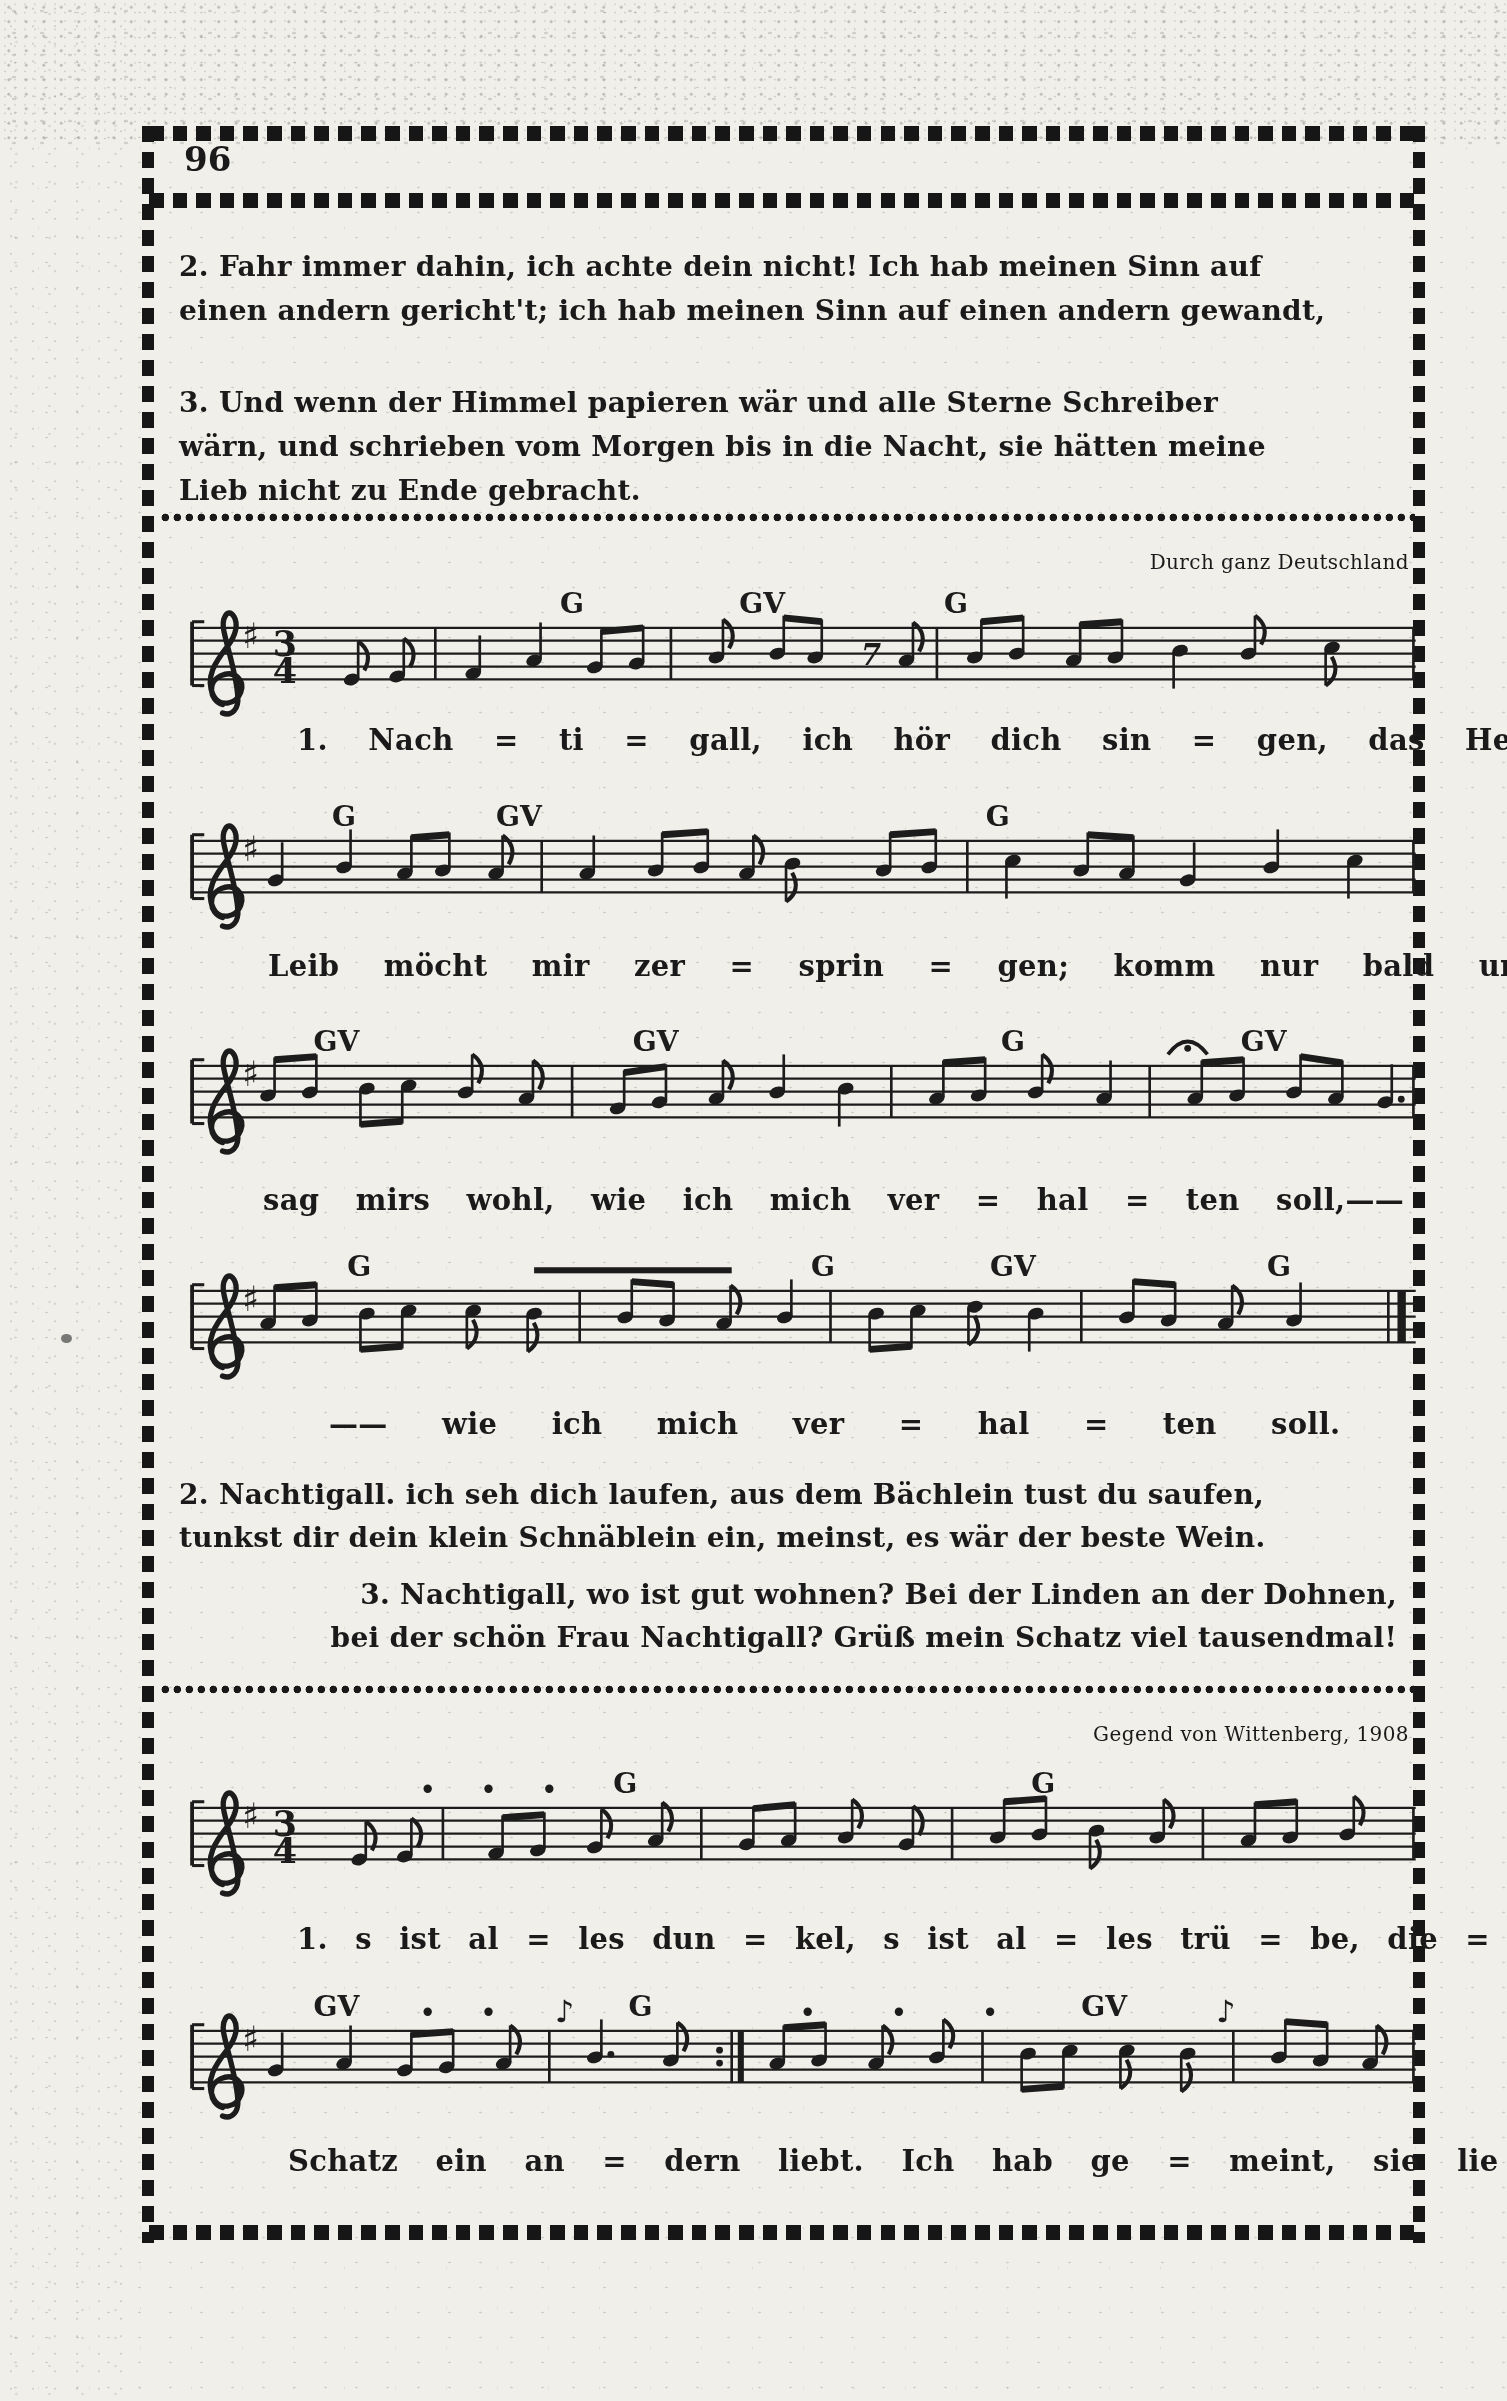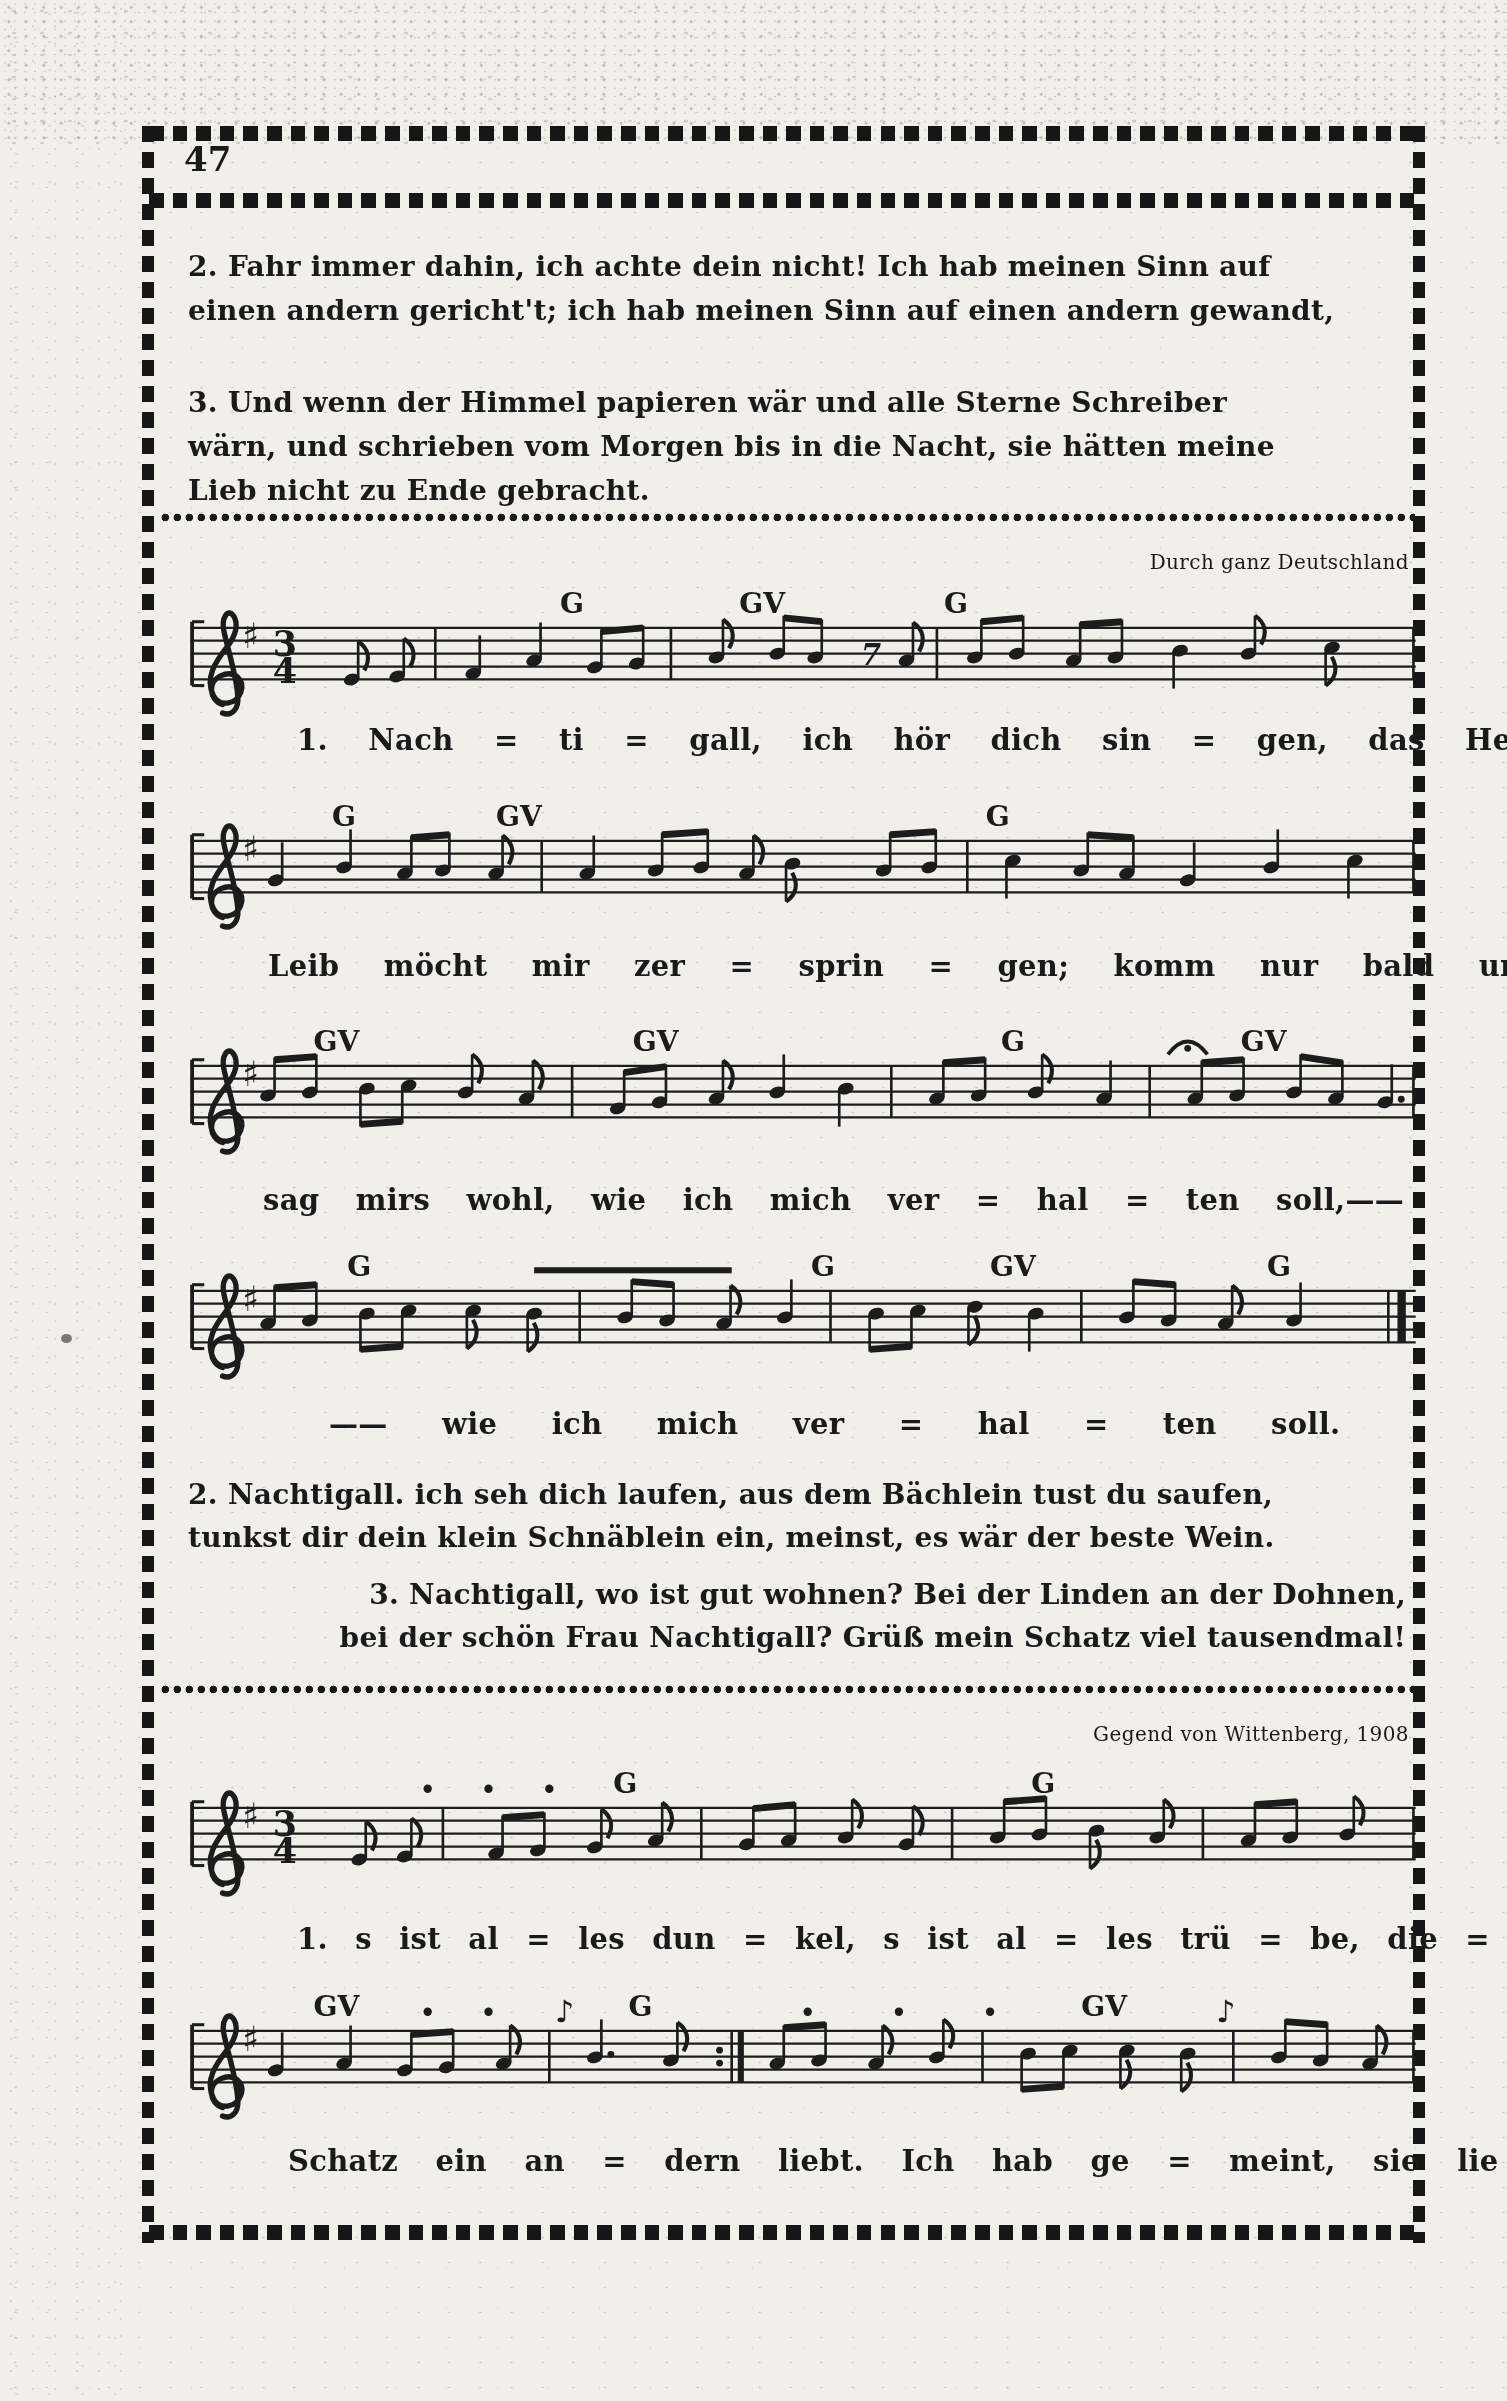--- a/index.html
+++ b/index.html
@@ -31,41 +31,41 @@
   
   .hframe{position:absolute;height:15px;
     background-image:repeating-linear-gradient(to right,#161616 0 14.5px,transparent 14.5px 23.6px);}
   .vframe{position:absolute;width:12px;
     background-image:repeating-linear-gradient(to bottom,#161616 0 16px,transparent 16px 26px);}
   .dotsep{position:absolute;height:10.7px;
     background-image:radial-gradient(circle at 5.3px 5.3px,#191919 3.5px,transparent 4px);
     background-size:12px 10.7px;background-repeat:repeat-x;}
   .header-num{position:absolute;font-size:34px;font-weight:700;}
   .header-title{position:absolute;left:0;width:1508px;text-align:center;font-size:32px;font-weight:700;letter-spacing:0.8px;}
-  .verse{position:absolute;left:188px;width:1218px;font-size:28px;font-weight:700;line-height:44px;letter-spacing:0.3px;white-space:nowrap;}
+  .verse{position:absolute;left:179px;width:1218px;font-size:28px;font-weight:700;line-height:44px;letter-spacing:0.3px;white-space:nowrap;}
   .caption{position:absolute;font-size:20px;font-weight:400;letter-spacing:0.4px;}
   .lyrics{position:absolute;font-size:29px;font-weight:700;white-space:nowrap;letter-spacing:0.3px;}
   .staffbox{position:absolute;left:168px;width:1249px;height:152px;}
   .staffbox svg{display:block;width:100%;height:100%;}
   .blob{position:absolute;width:10.7px;height:9px;border-radius:50%;background:#5a5a5a;opacity:.8;}
 </style>
 </head>
 <body>
 
 <div class="page">
   <div class="noise-top"></div>
   <div class="noise-left"></div>
 
   <div class="hframe" style="top:126px;left:149px;width:1270px;"></div>
   <div class="hframe" style="top:193px;left:149px;width:1270px;"></div>
   <div class="vframe" style="top:126px;left:142px;height:2117px;"></div>
   <div class="vframe" style="top:126px;left:1413px;height:2117px;"></div>
   <div class="hframe" style="top:2225px;left:149px;width:1270px;"></div>
 
-  <div class="header-num" style="top:139px;left:184px;">47</div>
+  <div class="header-num" style="top:139px;left:184px;">96</div>
 
   <div class="verse" style="top:245px;">
     <div>2. Fahr immer dahin, ich achte dein nicht! Ich hab meinen Sinn auf</div>
     <div>einen andern gericht't; ich hab meinen Sinn auf einen andern gewandt,</div>
   </div>
   <div class="verse" style="top:381px;">
     <div>3. Und wenn der Himmel papieren wär und alle Sterne Schreiber</div>
     <div>wärn, und schrieben vom Morgen bis in die Nacht, sie hätten meine</div>
     <div>Lieb nicht zu Ende gebracht.</div>
   </div>

